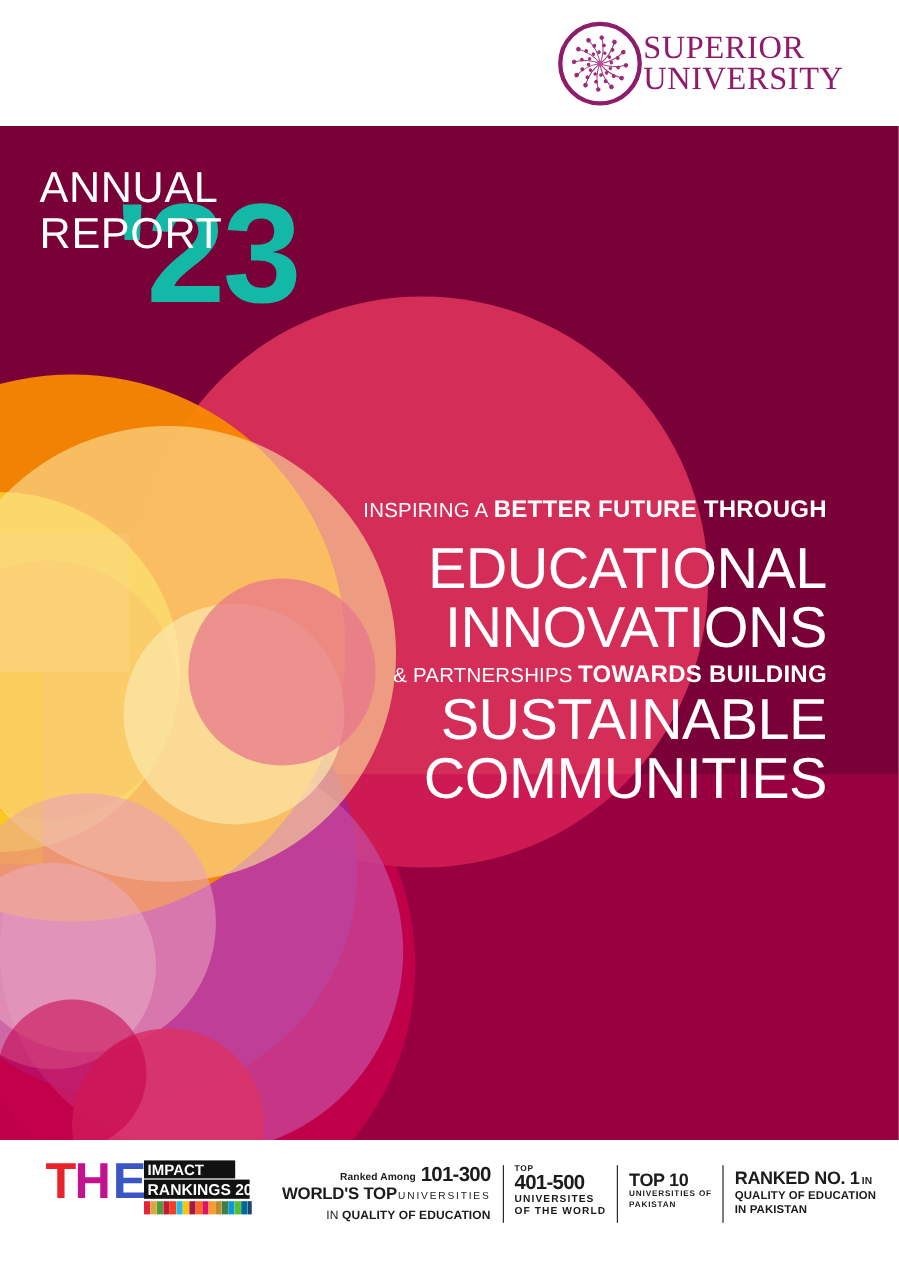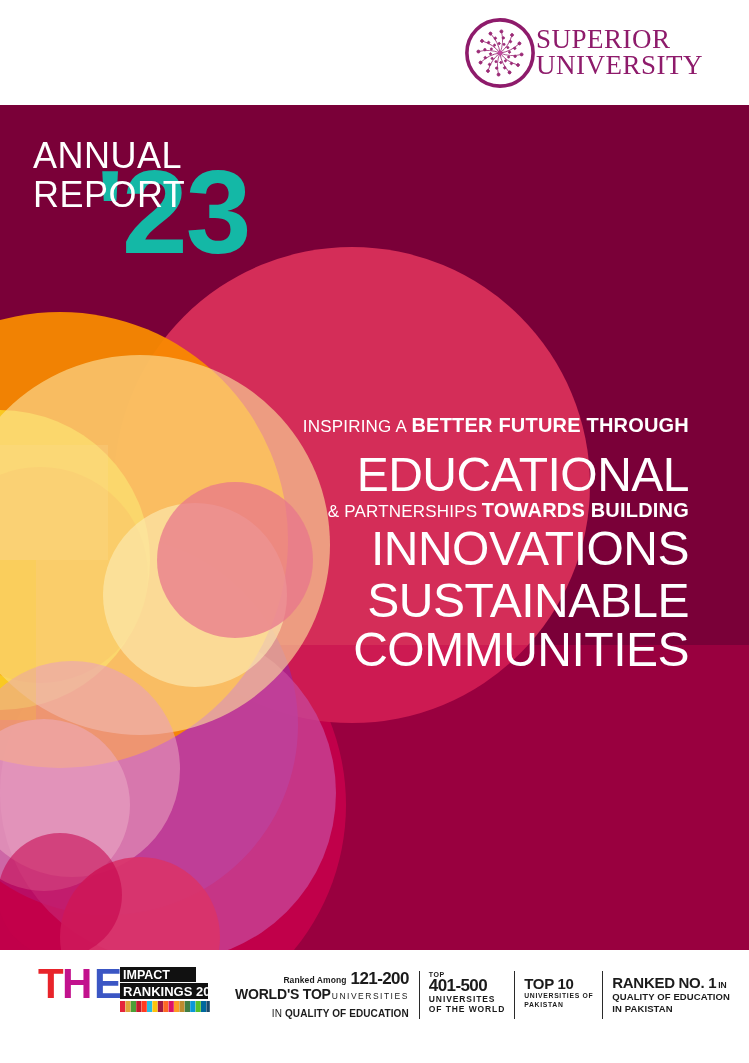--- a/index.html
+++ b/index.html
@@ -285,25 +285,25 @@
         <span class="l2">REPORT</span>
       </span>
     </div>
 
     <div class="headline">
       <div class="hl-row r1">
         <span class="hl-xsmall">INSPIRING A</span>
         <span class="hl-small">BETTER FUTURE THROUGH</span>
       </div>
       <div class="hl-row hl-big r2">EDUCATIONAL</div>
+      <div class="hl-row hl-big r3">INNOVATIONS</div>
       <div class="hl-row r4">
         <span class="hl-xsmall">&amp; PARTNERSHIPS</span>
         <span class="hl-small">TOWARDS BUILDING</span>
       </div>
-      <div class="hl-row hl-big r3">INNOVATIONS</div>
       <div class="hl-row hl-big r5">SUSTAINABLE</div>
       <div class="hl-row hl-big">COMMUNITIES</div>
     </div>
   </div>
 
   <div class="footer">
     <div class="footer-inner">
 
       <div class="the-logo">
         <svg width="172" height="58" viewBox="0 0 172 58" xmlns="http://www.w3.org/2000/svg">
@@ -337,21 +337,21 @@
             <rect x="168.4" y="39" width="3.4" height="11" fill="#19486A"></rect>
           </g>
         </svg>
       </div>
 
       <div class="rank-group">
 
         <div class="rank-cell c1">
           <div class="c1-row1">
             <span class="c1-ranked">Ranked Among</span>
-            <span class="c1-num">121-200</span>
+            <span class="c1-num">101-300</span>
           </div>
           <div class="c1-row2">
             <span class="c1-worlds">WORLD'S TOP</span>
             <span class="c1-univ">UNIVERSITIES</span>
           </div>
           <div class="c1-row3">
             <span>IN</span>
             <b>QUALITY OF EDUCATION</b>
           </div>
         </div>

